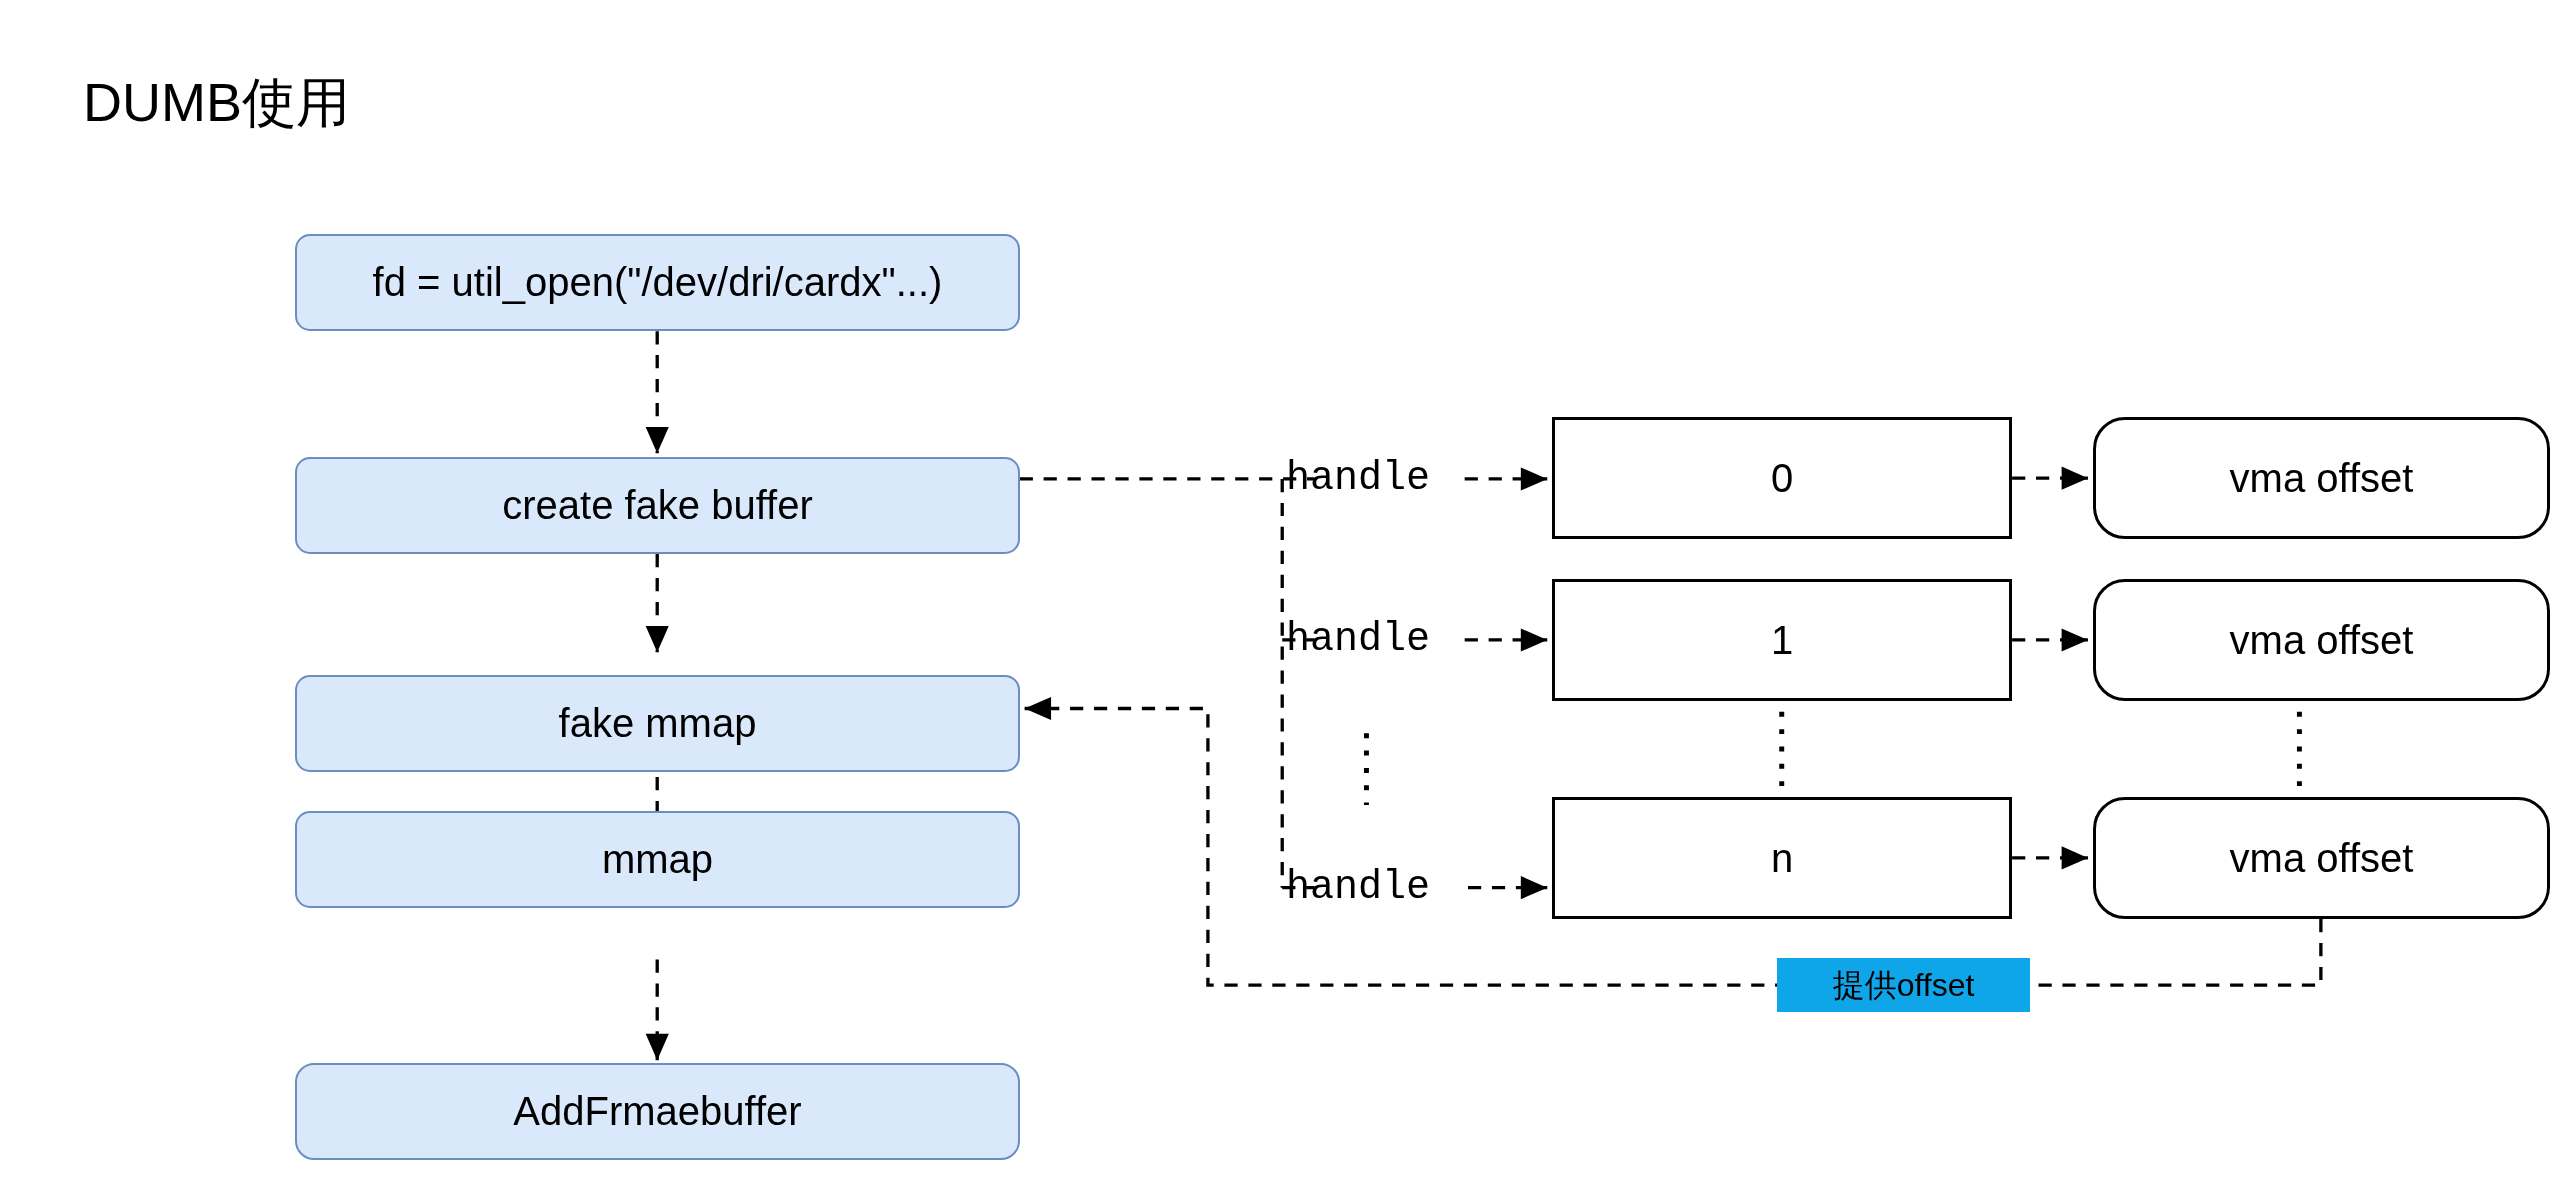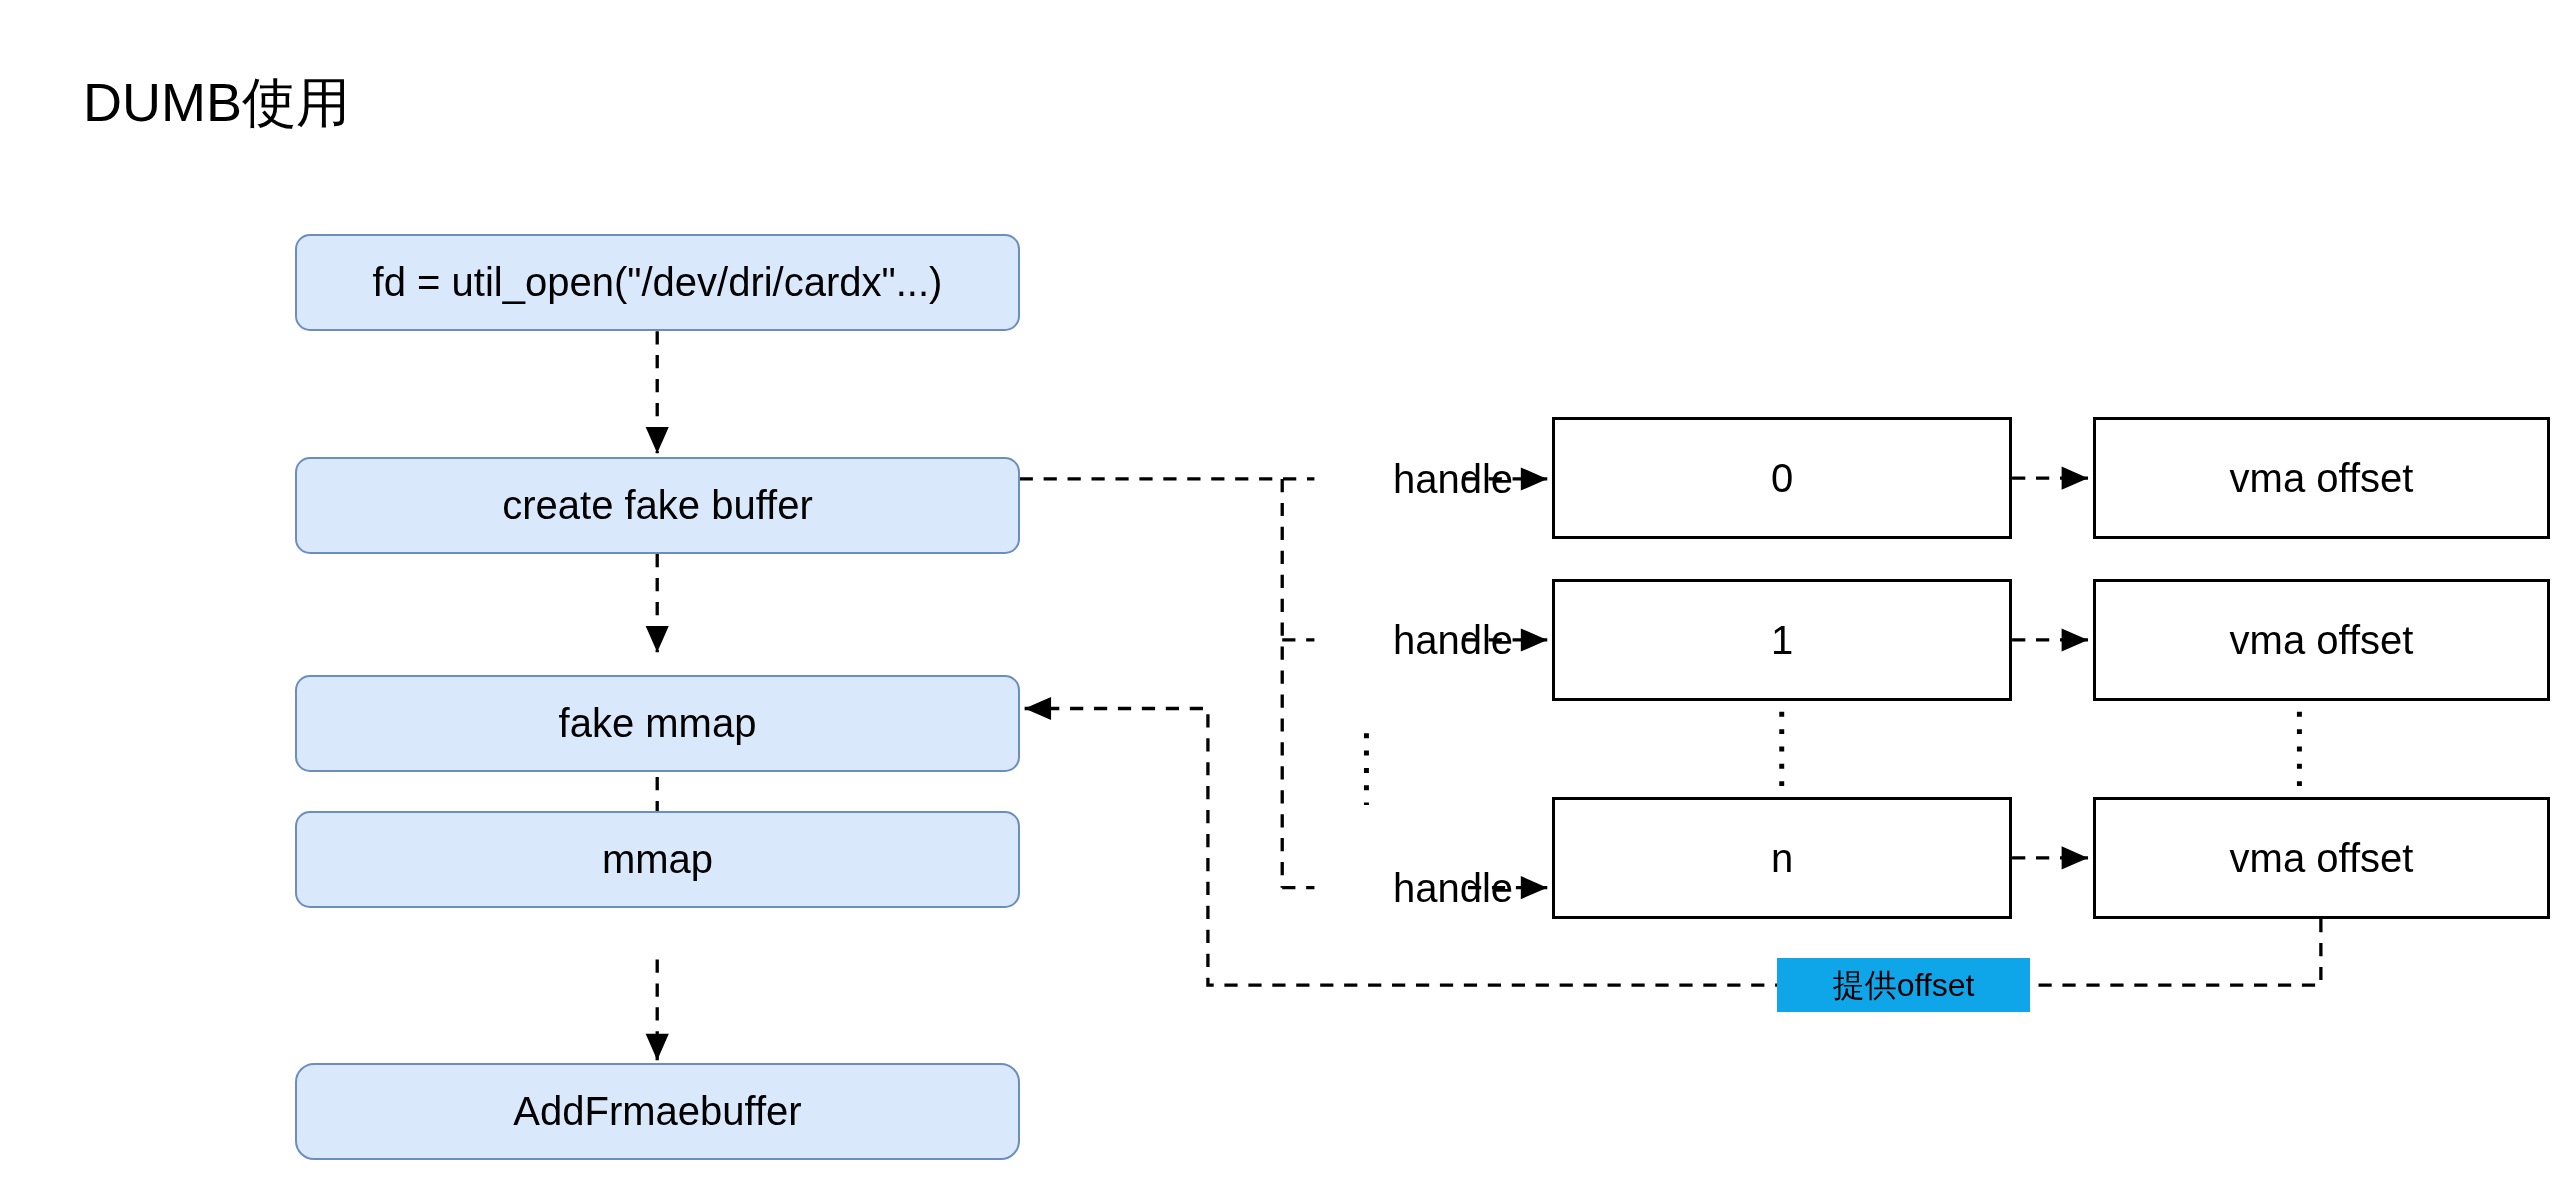--- a/index.html
+++ b/index.html
@@ -53,35 +53,36 @@
     box-sizing: border-box;
     background: #ffffff;
     border: 3.3px solid #000000;
     display: flex;
     align-items: center;
     justify-content: center;
     font-size: 40px;
     white-space: nowrap;
   }
   .col-handle { left: 1552px; width: 460px; height: 122px; }
-  .col-vma    { left: 2093px; width: 457px; height: 122px; }
+  .col-vma    { left: 2093px; width: 457px; height: 122px; border-radius: 32px; }
   .row-0 { top: 417px; }
   .row-1 { top: 579px; }
   .row-2 { top: 797px; }
 
   
   .edge-label {
     position: absolute;
-    left: 1376px;
+    left: 1286px;
     width: 154px;
     height: 50px;
     line-height: 50px;
-    text-align: center;
+    text-align: left;
     font-size: 40px;
     white-space: nowrap;
+    font-family: Liberation Mono, monospace;
   }
   .edge-label.r0 { top: 454px; }
   .edge-label.r1 { top: 615px; }
   .edge-label.r2 { top: 863px; }
 
   .provide-label {
     position: absolute;
     left: 1777px;
     top: 958px;
     width: 253px;

